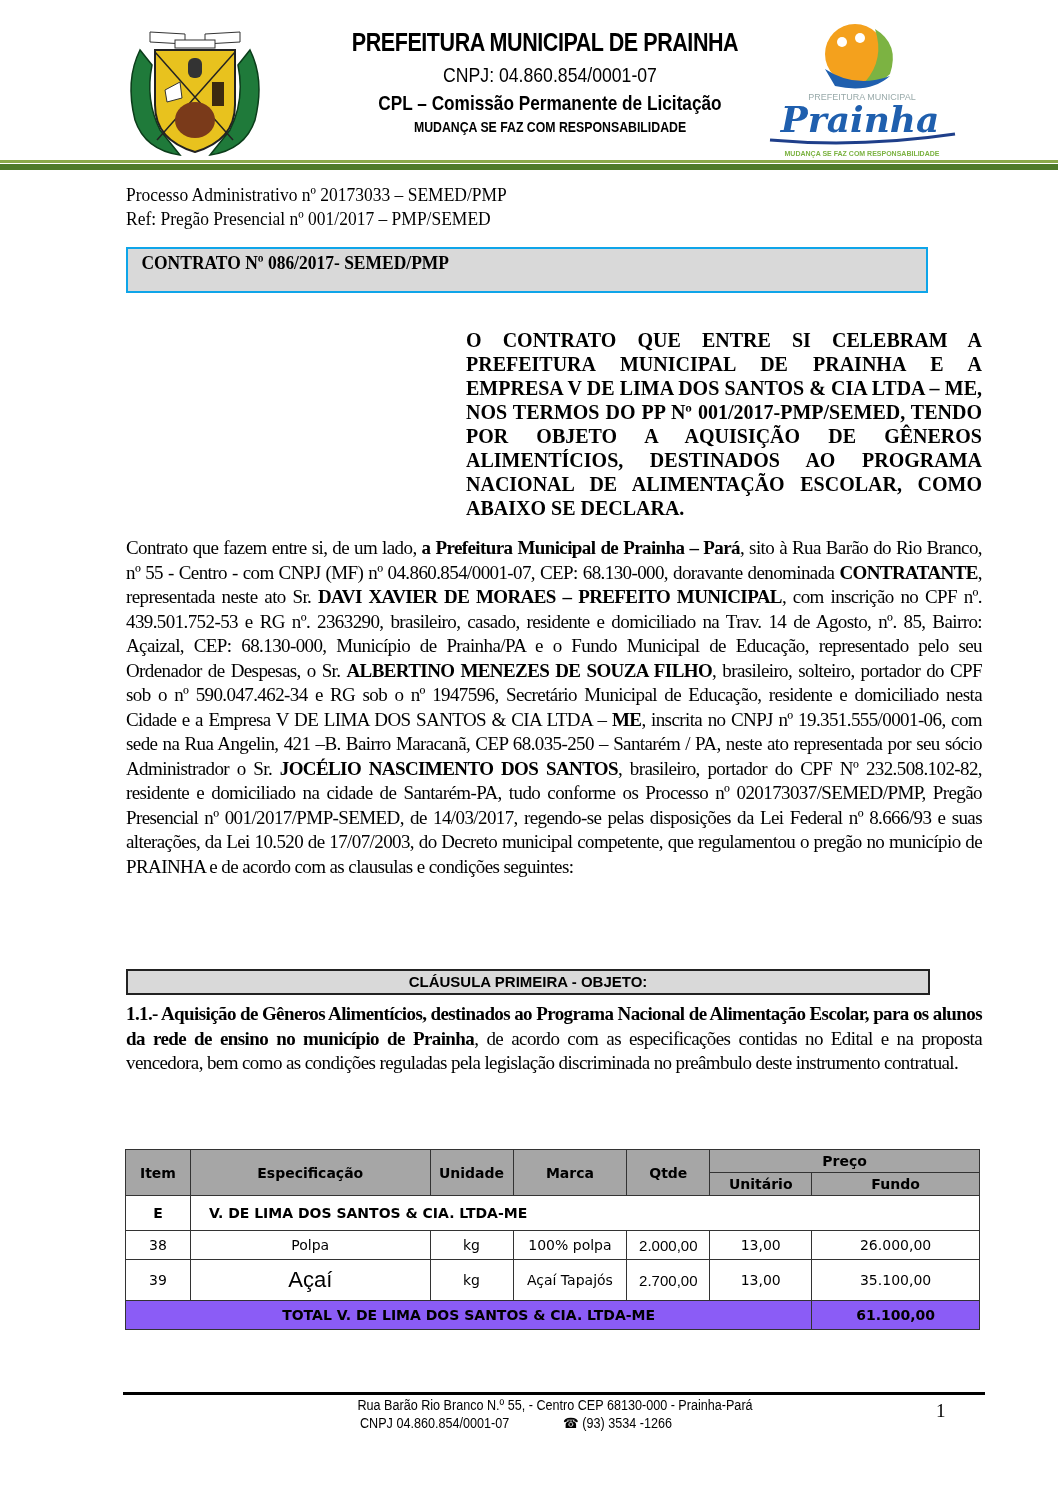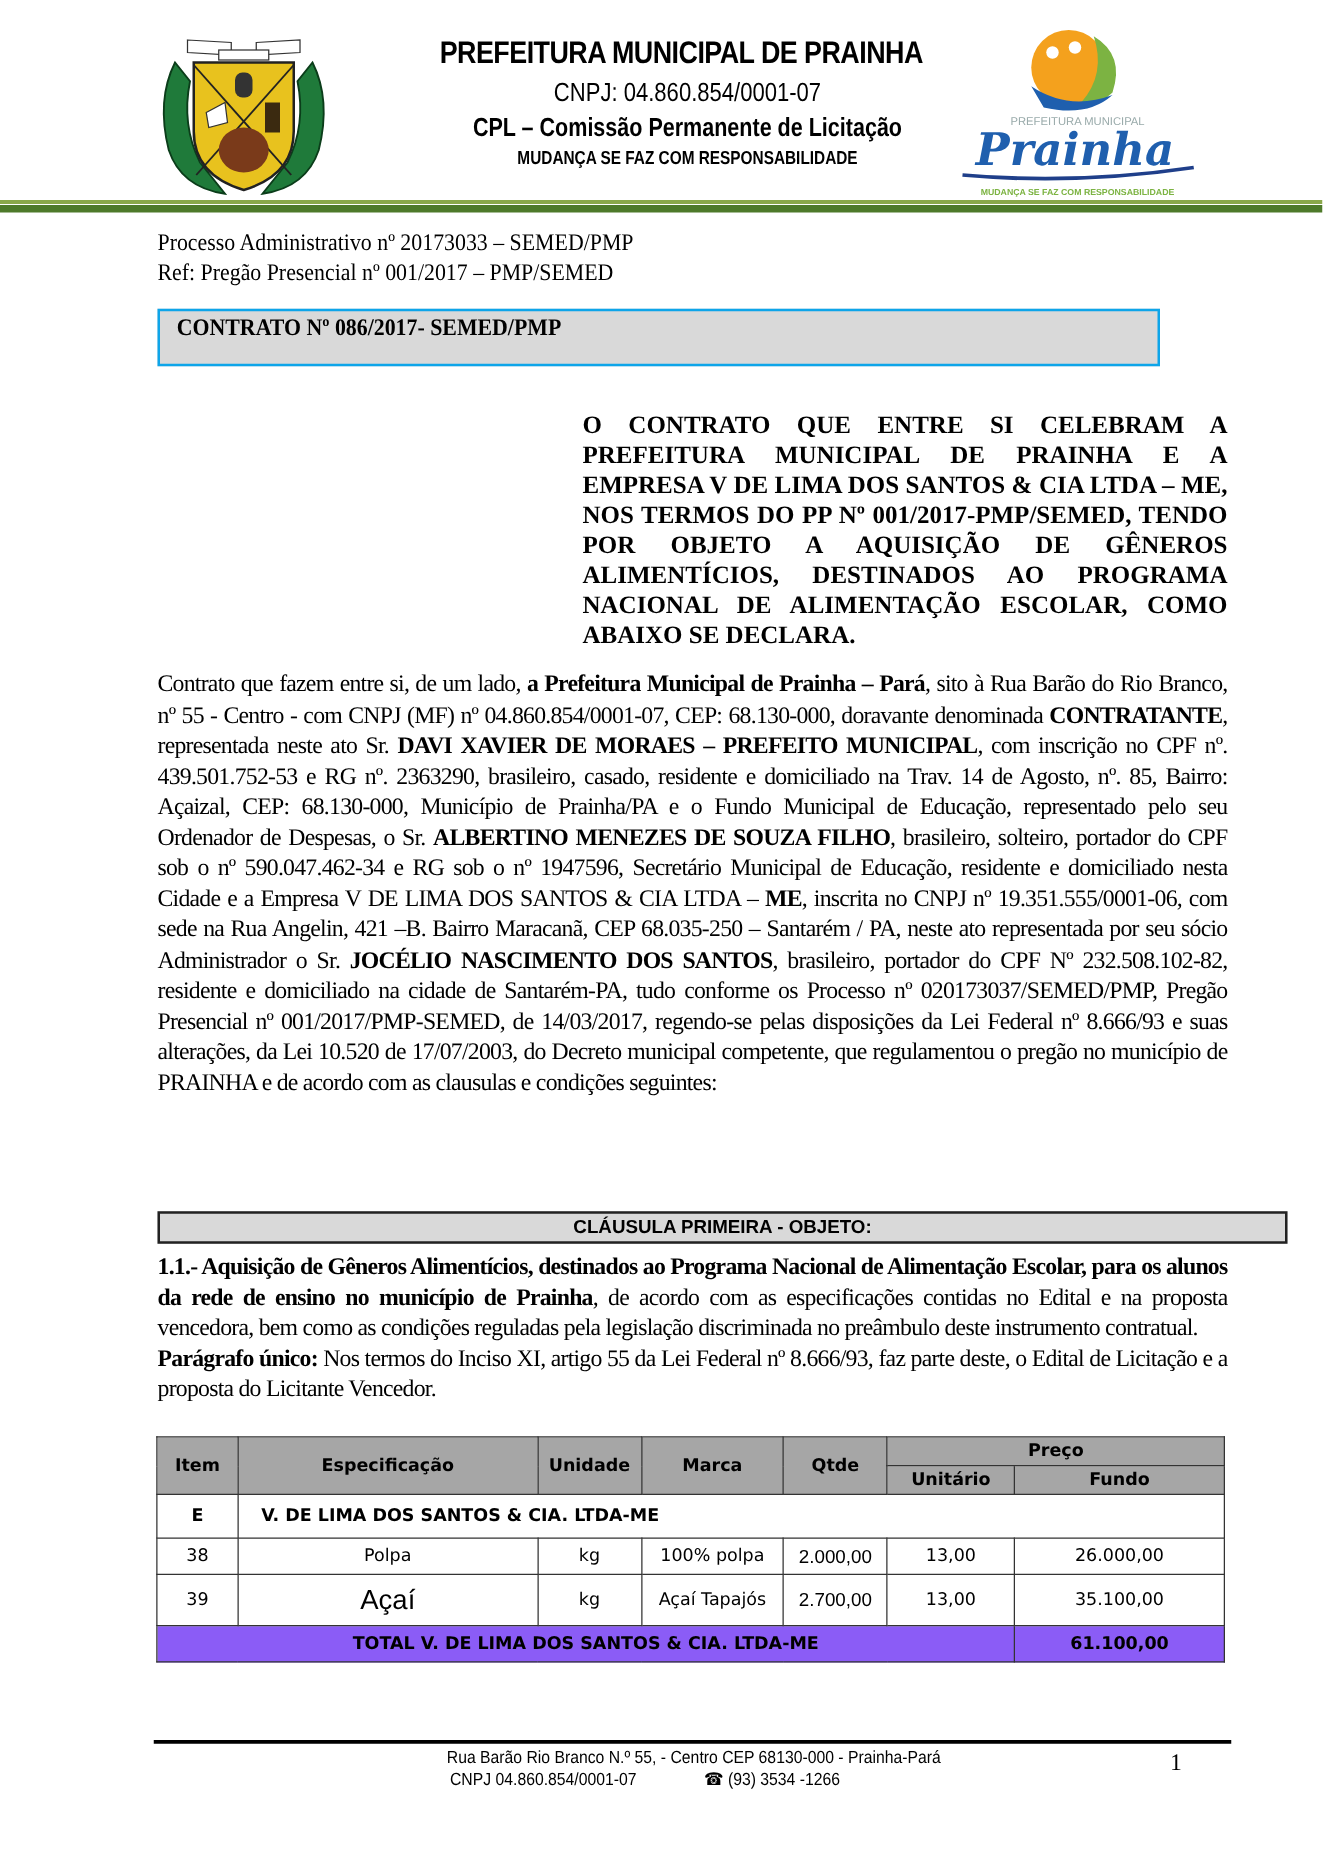--- a/index.html
+++ b/index.html
@@ -16,21 +16,21 @@
   .brand-logo { position: absolute; left: 760px; top: 14px; width: 205px; height: 148px; }
   .green-bar { position: absolute; left: 0; top: 160px; width: 1058px; height: 10px; background: linear-gradient(#8aa84a 0, #8aa84a 3px, #fff 3px, #fff 4px, #4e7a2a 4px, #4e7a2a 10px); }
 
   
   .ref { position: absolute; left: 126px; top: 183px; font-size: 19px; line-height: 24px; transform: scaleX(0.92); transform-origin: left; white-space: nowrap; }
   .contract-box { position: absolute; left: 126px; top: 247px; width: 802px; height: 46px; background: #d9d9d9; border: 2px solid #0ea5e9; box-sizing: border-box; text-align: left; }
   .contract-box span { display: inline-block; font-size: 19px; font-weight: bold; margin-top: 3px; transform: scaleX(0.92); }
   .summary { position: absolute; left: 466px; top: 328px; width: 516px; font-size: 20px; font-weight: bold; line-height: 24px; text-align: justify; text-align-last: left; }
   .para { position: absolute; left: 126px; width: 856px; font-size: 19px; line-height: 24.5px; text-align: justify; letter-spacing: -0.6px; word-spacing: 0px; }
   .p1 { top: 510px; margin-top: 26px; }
-  .clause-box { position: absolute; left: 126px; top: 969px; width: 904px; height: 26px; background: #d9d9d9; border: 2px solid #222; box-sizing: border-box; text-align: center; font-family: "Liberation Sans", sans-serif; font-size: 15px; font-weight: bold; line-height: 22px; }
+  .clause-box { position: absolute; left: 126px; top: 969px; width: 804px; height: 26px; background: #d9d9d9; border: 2px solid #222; box-sizing: border-box; text-align: center; font-family: "Liberation Sans", sans-serif; font-size: 15px; font-weight: bold; line-height: 22px; }
   .p2 { top: 1002px; }
   .b { font-weight: bold; }
 
   
   .items { position: absolute; left: 125px; top: 1149px; width: 855px; border-collapse: collapse; font-family: "DejaVu Sans", sans-serif; font-size: 14px; }
   .items td, .items th { border: 1.5px solid #333; padding: 0 3px; text-align: center; }
   .items th { background: #a6a6a6; font-weight: bold; }
   .items .hr1 th { height: 22px; }
   .items .hr2 th { height: 22px; }
   .items .group td { height: 34px; font-weight: bold; }
@@ -101,21 +101,20 @@
 <div class="summary">O CONTRATO QUE ENTRE SI CELEBRAM A PREFEITURA MUNICIPAL DE PRAINHA E A EMPRESA V DE LIMA DOS SANTOS &amp; CIA LTDA – ME, NOS TERMOS DO PP Nº 001/2017-PMP/SEMED, TENDO POR OBJETO A AQUISIÇÃO DE GÊNEROS ALIMENTÍCIOS, DESTINADOS AO PROGRAMA NACIONAL DE ALIMENTAÇÃO ESCOLAR, COMO ABAIXO SE DECLARA.</div>
 
 <div class="para p1"><span>Contrato que fazem entre si, de um lado, </span><span class="b">a Prefeitura Municipal de Prainha – Pará</span><span>, sito à Rua Barão do Rio Branco, nº 55 - Centro - com CNPJ (MF) nº 04.860.854/0001-07, CEP: 68.130-000, doravante denominada </span><span class="b">CONTRATANTE</span><span>, representada neste ato Sr. </span><span class="b">DAVI XAVIER DE MORAES – PREFEITO MUNICIPAL</span><span>, com inscrição no CPF nº. 439.501.752-53 e RG nº. 2363290, brasileiro, casado, residente e domiciliado na Trav. 14 de Agosto, nº. 85, Bairro: Açaizal, CEP: 68.130-000, Município de Prainha/PA e o Fundo Municipal de Educação, representado pelo seu Ordenador de Despesas, o Sr. </span><span class="b">ALBERTINO MENEZES DE SOUZA FILHO</span><span>, brasileiro, solteiro, portador do CPF sob o nº 590.047.462-34 e RG sob o nº 1947596, Secretário Municipal de Educação, residente e domiciliado nesta Cidade e a Empresa V DE LIMA DOS SANTOS &amp; CIA LTDA – </span><span class="b">ME</span><span>, inscrita no CNPJ nº 19.351.555/0001-06, com sede na Rua Angelin, 421 –B. Bairro Maracanã, CEP 68.035-250 – Santarém / PA, neste ato representada por seu sócio Administrador o Sr. </span><span class="b">JOCÉLIO NASCIMENTO DOS SANTOS</span><span>, brasileiro, portador do CPF Nº 232.508.102-82, residente e domiciliado na cidade de Santarém-PA, tudo conforme os Processo nº 020173037/SEMED/PMP, Pregão Presencial nº 001/2017/PMP-SEMED, de 14/03/2017, regendo-se pelas disposições da Lei Federal nº 8.666/93 e suas alterações, da Lei 10.520 de 17/07/2003, do Decreto municipal competente, que regulamentou o pregão no município de PRAINHA e de acordo com as clausulas e condições seguintes:</span></div>
 
 <div class="clause-box">
   <span>CLÁUSULA PRIMEIRA - OBJETO:</span>
 </div>
 
 <div class="para p2">
   <div><span class="b">1.1.- Aquisição de Gêneros Alimentícios, destinados ao Programa Nacional de Alimentação Escolar, para os alunos da rede de ensino no município de Prainha</span><span>, de acordo com as especificações contidas no Edital e na proposta vencedora, bem como as condições reguladas pela legislação discriminada no preâmbulo deste instrumento contratual.</span></div>
-  <div><span class="b">Parágrafo único:</span><span> Nos termos do Inciso XI, artigo 55 da Lei Federal nº 8.666/93, faz parte deste, o Edital de Licitação e a proposta do Licitante Vencedor.</span></div>
 </div>
 
 <table class="items">
   <colgroup>
     <col style="width:65px">
       <col style="width:240px">
       <col style="width:83px">
       <col style="width:114px">
       <col style="width:83px">
       <col style="width:102px">

